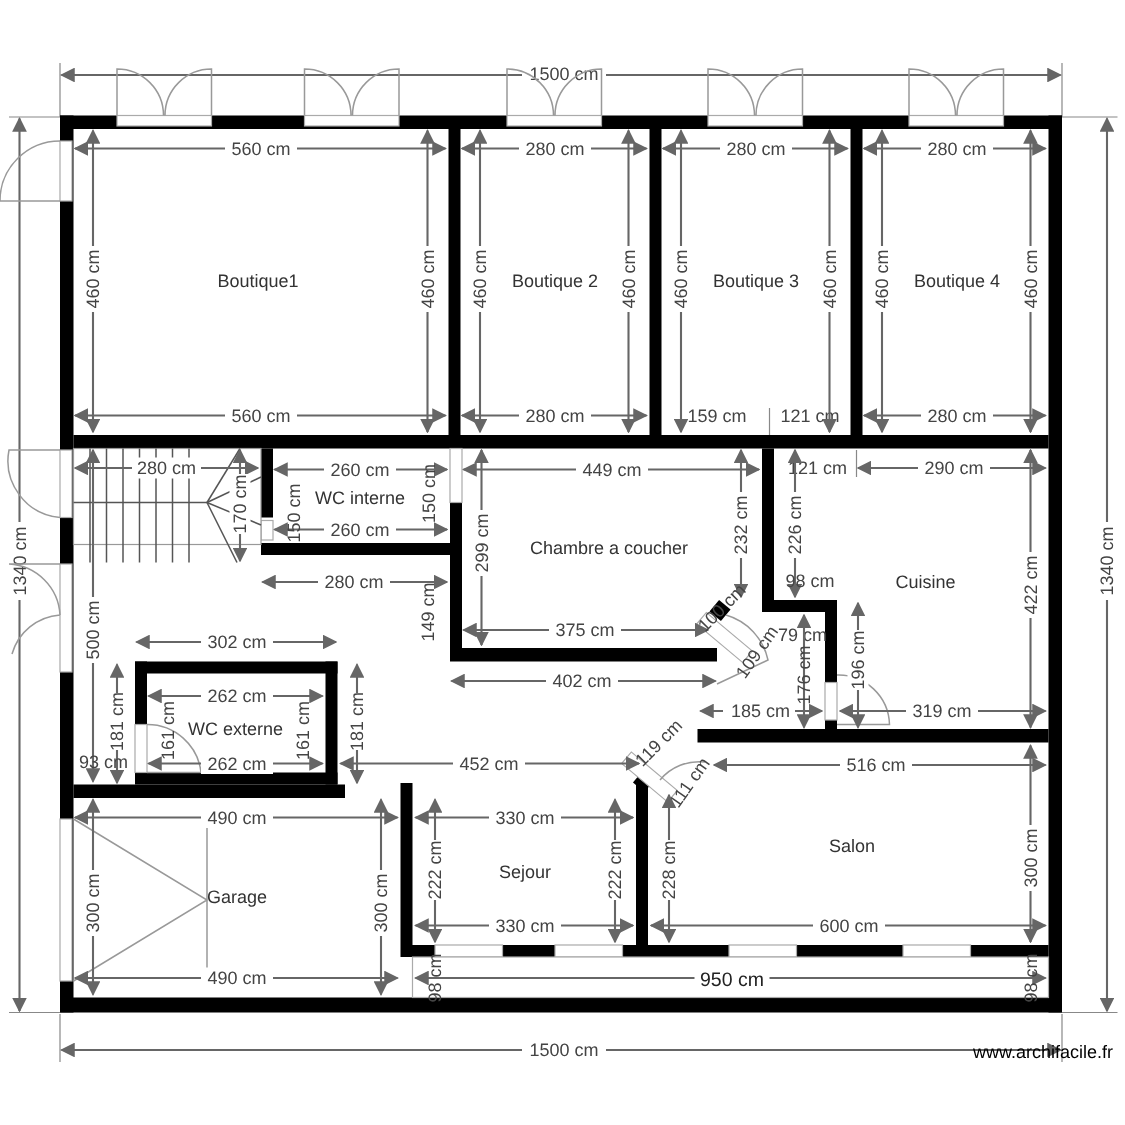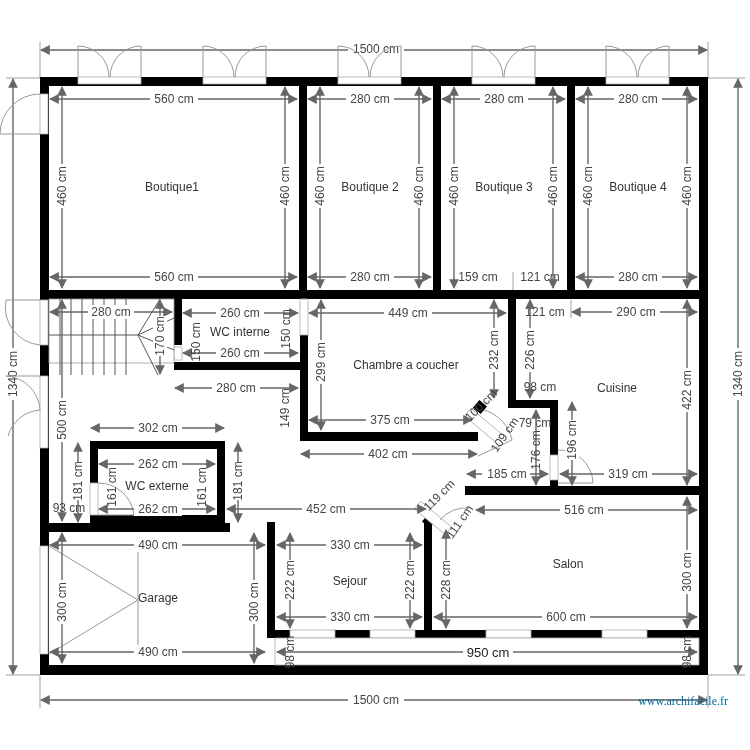--- a/index.html
+++ b/index.html
@@ -8,21 +8,21 @@
   .wall { fill: #000; }
   .dim { stroke: #666; stroke-width: 1.4; fill: none; }
   .ext { stroke: #888; stroke-width: 0.8; fill: none; }
   .lbl { font-family: "Liberation Sans", sans-serif; font-size: 12px; fill: #444; }
   .room { font-family: "Liberation Sans", sans-serif; font-size: 12px; fill: #333; }
   .big { font-size: 13px; fill: #222; }
   .door { stroke: #999; stroke-width: 1; fill: none; }
   .win { fill: #fff; stroke: #aaa; stroke-width: 0.8; }
   .stair { stroke: #555; stroke-width: 1; fill: none; }
   .bg { fill: #fff; }
-  .watermark { position: absolute; right: 22px; top: 694px; font-family: Liberation Serif, serif; font-size: 12px; color: #0369a1; }
+  .watermark { position: absolute; right: 8px; top: 694px; font-family: Liberation Sans, sans-serif; font-size: 12px; color: #000000; }
 </style>
 </head>
 <body>
 
 <svg width="750" height="750" viewBox="0 0 750 750">
   <defs>
     <marker id="ah" viewBox="0 0 10 10" refX="9" refY="5" markerWidth="7" markerHeight="7" orient="auto-start-reverse">
       <path d="M0,0 L10,5 L0,10 z" fill="#666"></path>
     </marker>
   </defs>

